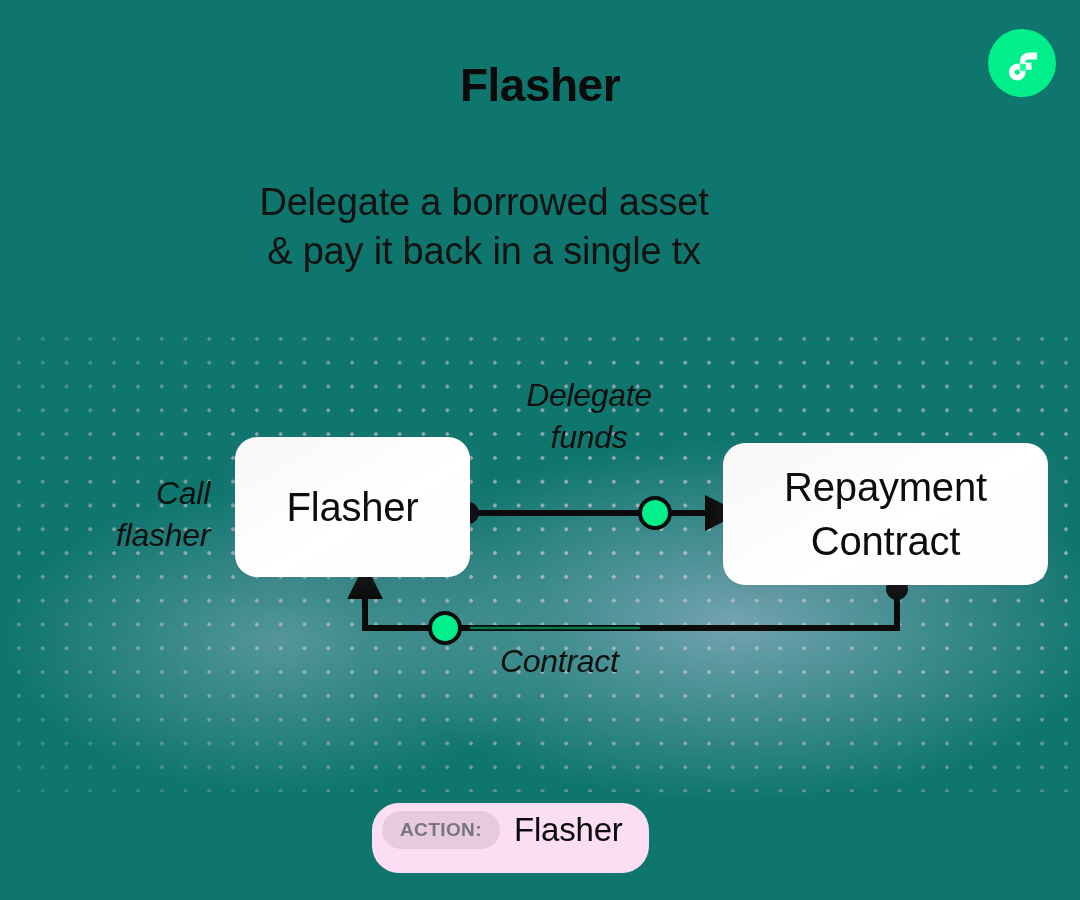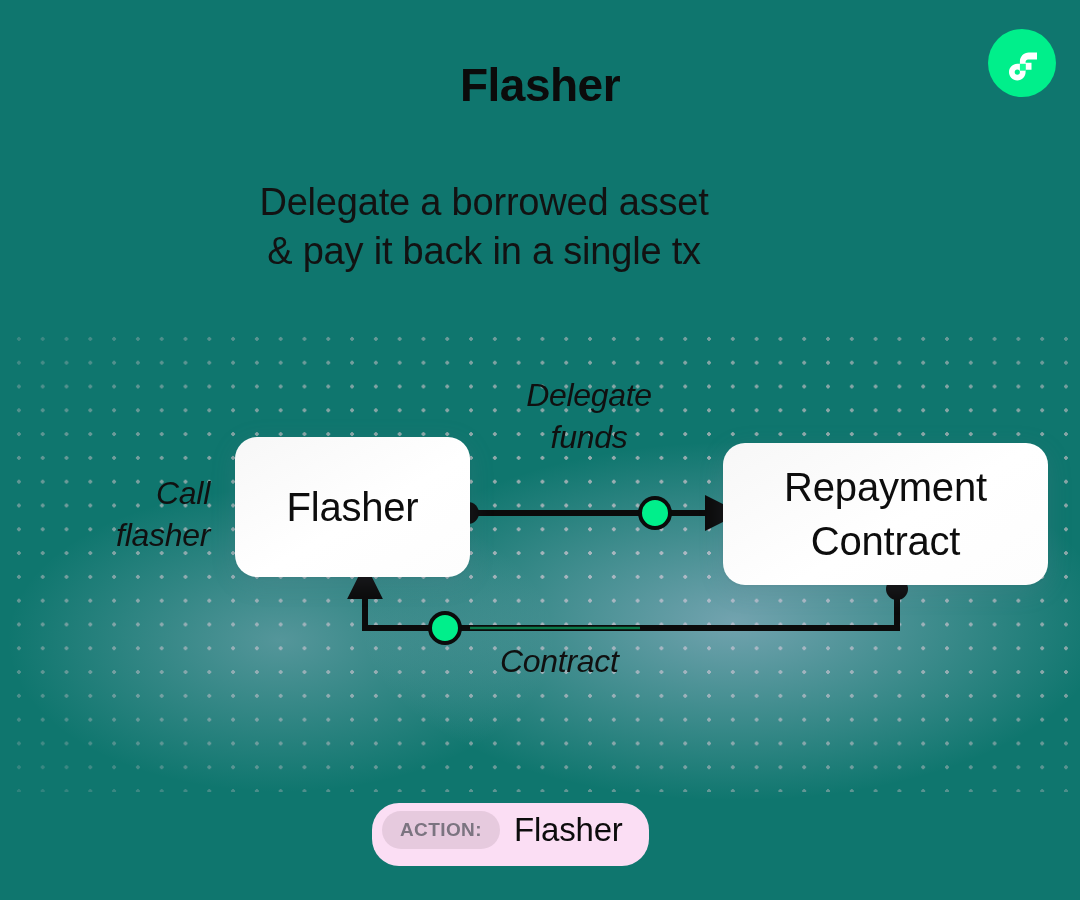--- a/index.html
+++ b/index.html
@@ -164,21 +164,21 @@
 
   
   .badge {
     position: absolute;
     left: 372px;
     top: 803px;
     height: 54px;
     display: flex;
     align-items: center;
     gap: 14px;
-    padding: 0 26px 9px 10px;
+    padding: 0 26px 16px 10px;
     border-radius: 27px;
     background: #fbdef4;
   }
   .badge-tag {
     display: inline-flex;
     align-items: center;
     justify-content: center;
     height: 38px;
     padding: 0 18px;
     border-radius: 19px;

